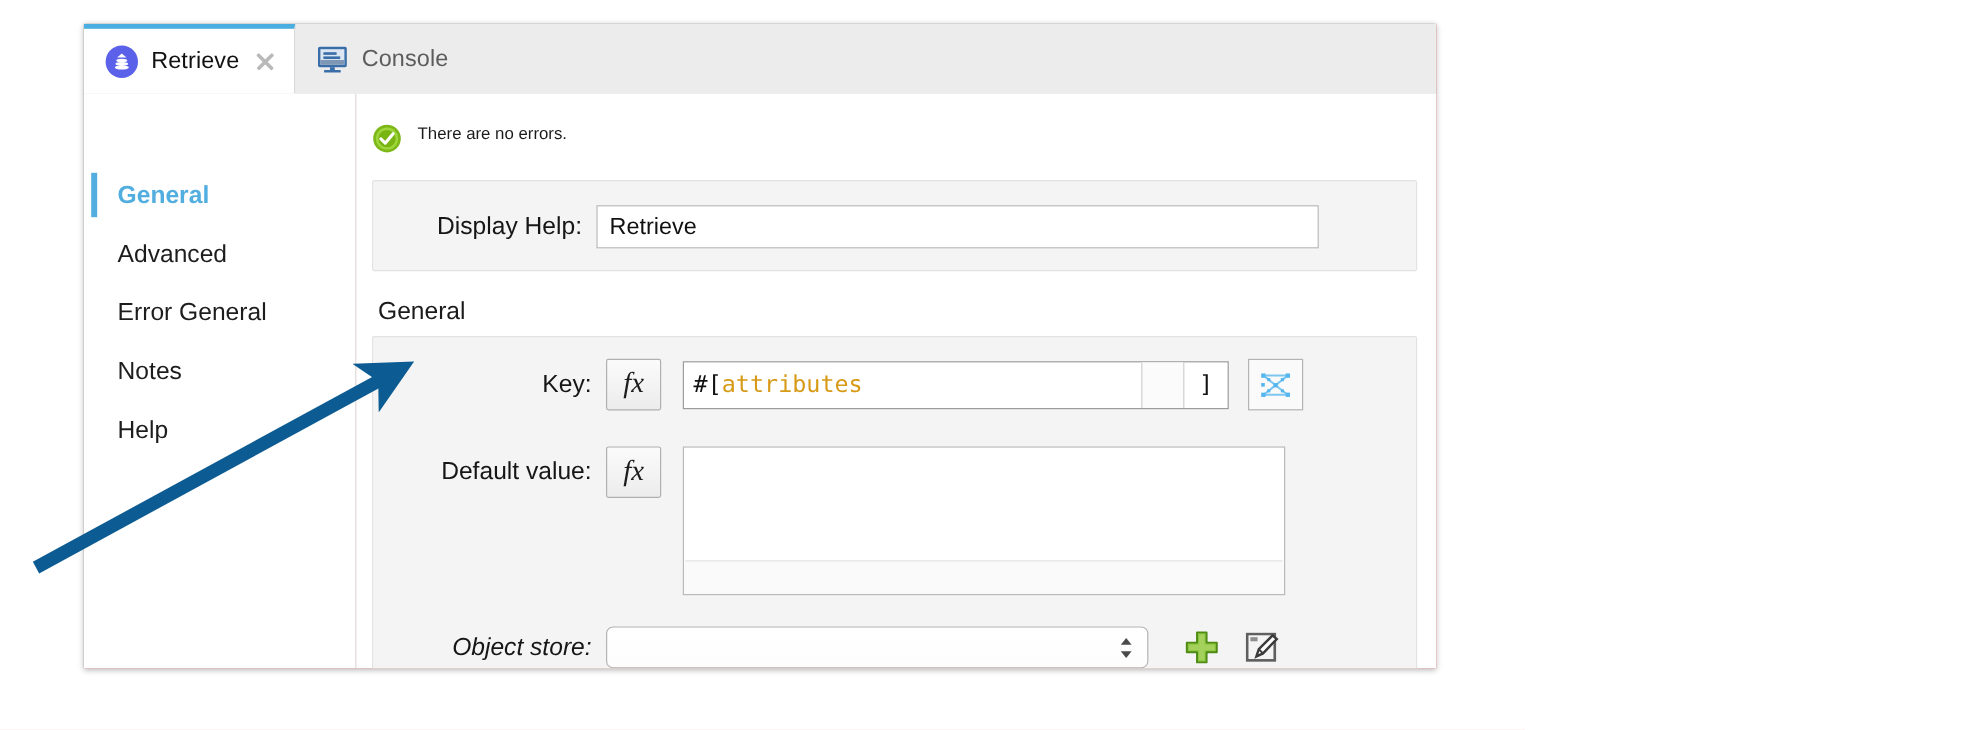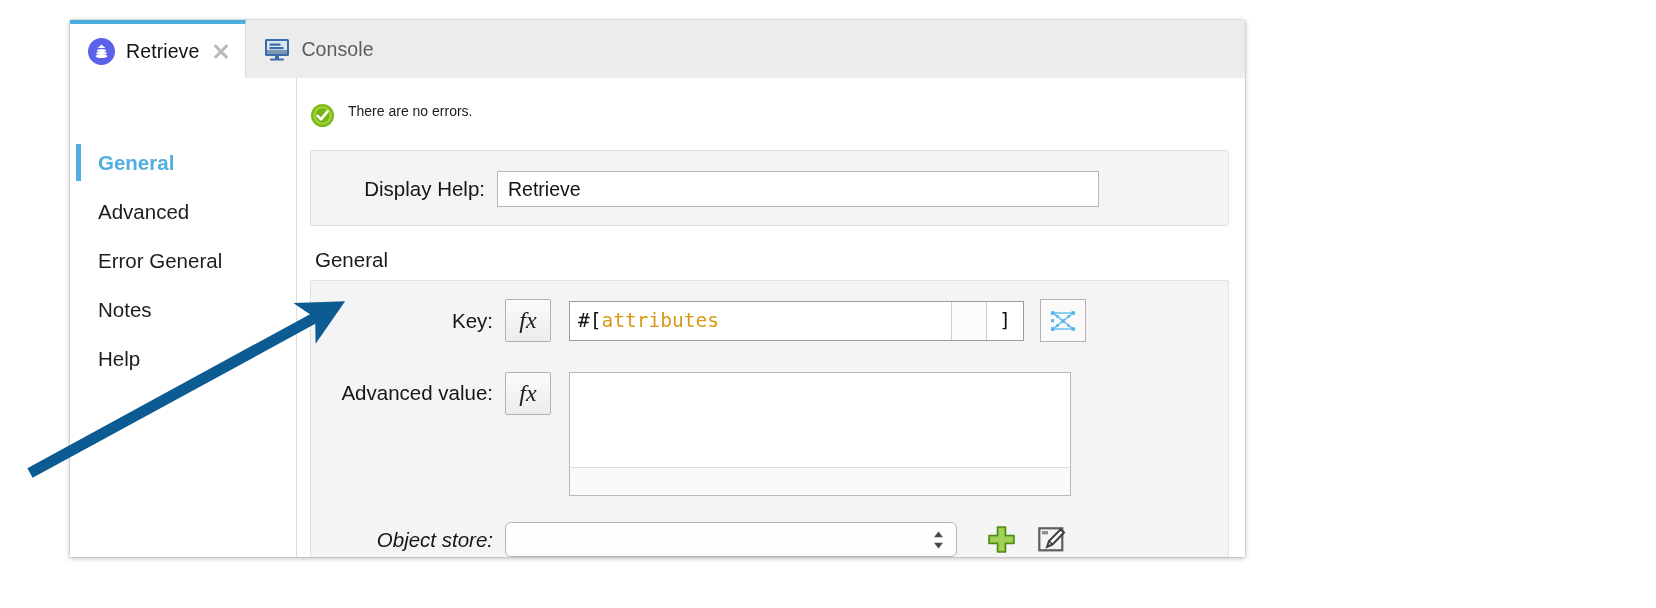--- a/index.html
+++ b/index.html
@@ -16,21 +16,20 @@
   }
 
   
   .window {
     position: absolute;
     left: 70px; top: 20px;
     width: 1127px; height: 537px;
     background: #fca5a5;
     box-shadow: 0 1px 5px rgba(0,0,0,0.30), 0 0 1px rgba(0,0,0,0.35);
     overflow: hidden;
-    padding-left: 48px;
   }
 
   
   .tabstrip {
     position: absolute; left: 0; top: 0;
     width: 100%; height: 58px;
     background: #ececec;
     border-bottom: 1px solid #d4d4d4;
     display: flex;
     align-items: stretch;
@@ -387,21 +386,21 @@
                   <rect x="6" y="6" width="2.6" height="2.6"></rect>
                   <rect x="6" y="15.4" width="2.6" height="2.6"></rect>
                   <rect x="17.4" y="6" width="2.6" height="2.6"></rect>
                   <rect x="17.4" y="15.4" width="2.6" height="2.6"></rect>
                 </g>
               </svg>
             </div>
           </div>
 
           <div class="field-row row-gap-1" style="align-items:flex-start;">
-            <div class="label lbl-col" style="line-height:41px;">Advanced value:</div>
+            <div class="label lbl-col" style="line-height:41px;">Default value:</div>
             <div class="fx-btn">fx</div>
             <div class="textarea-box">
               <div class="textarea-inner"></div>
               <div class="textarea-foot"></div>
             </div>
           </div>
 
           <div class="field-row row-gap-2">
             <div class="label lbl-col">Object store:</div>
             <div class="select-box">

